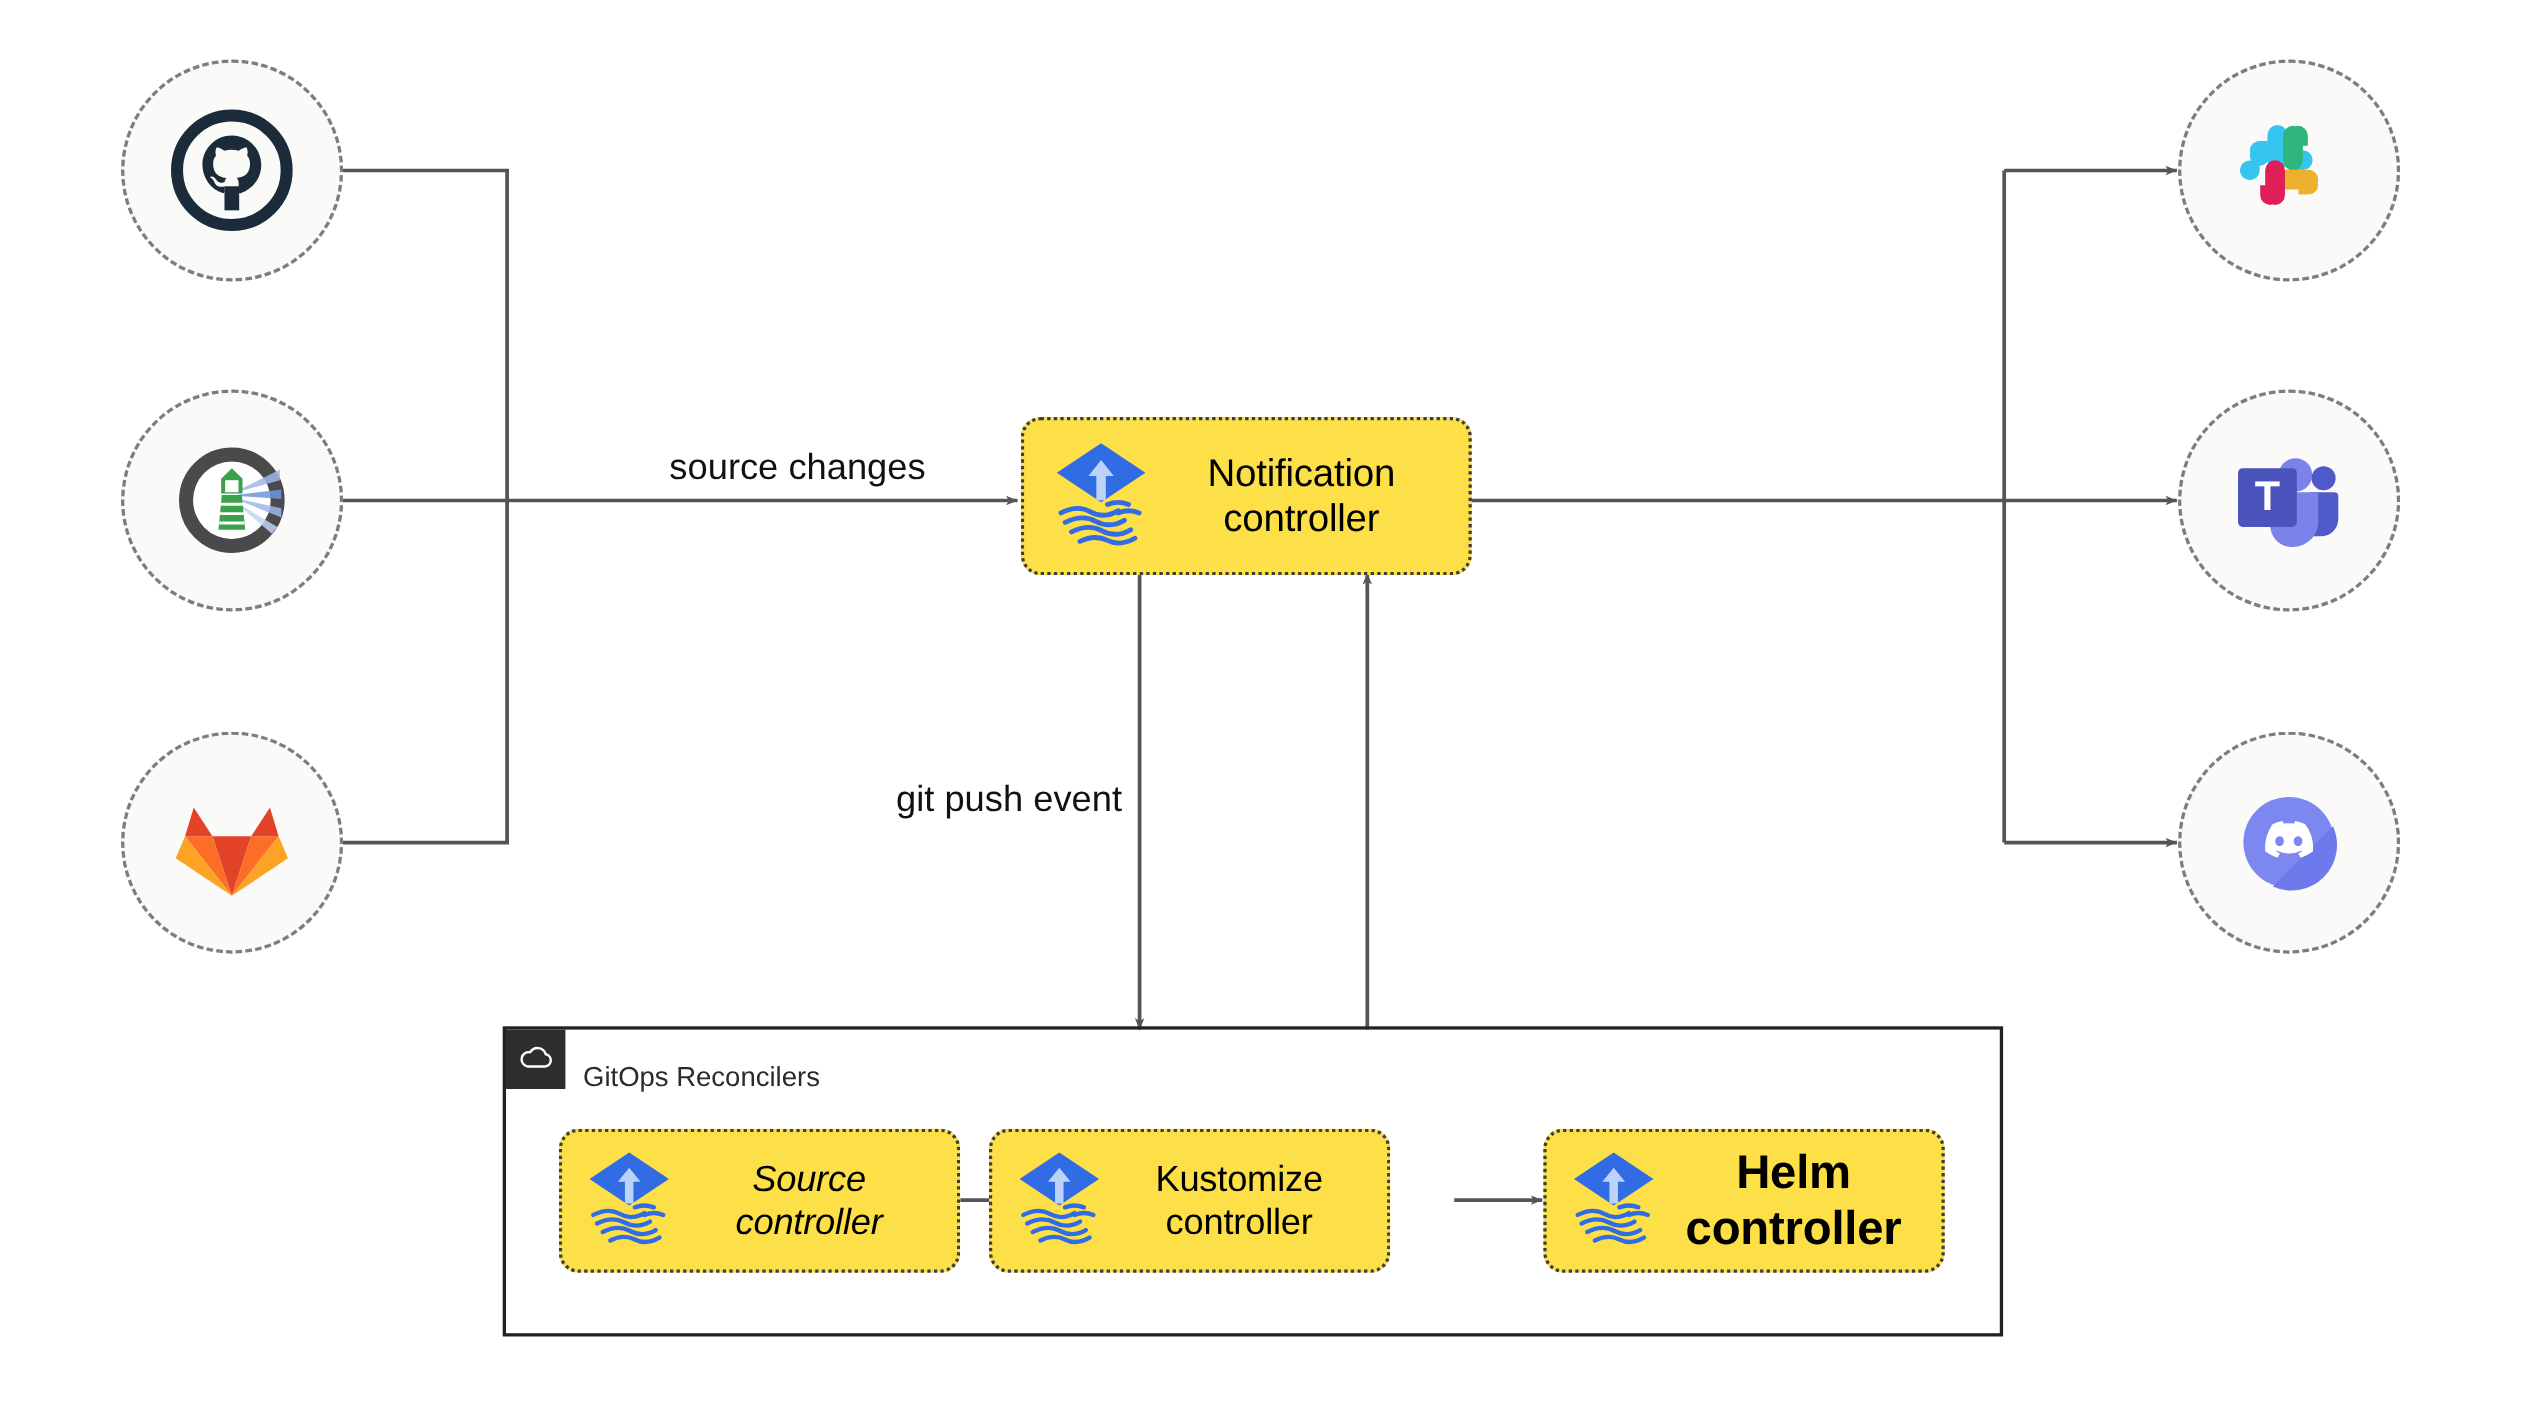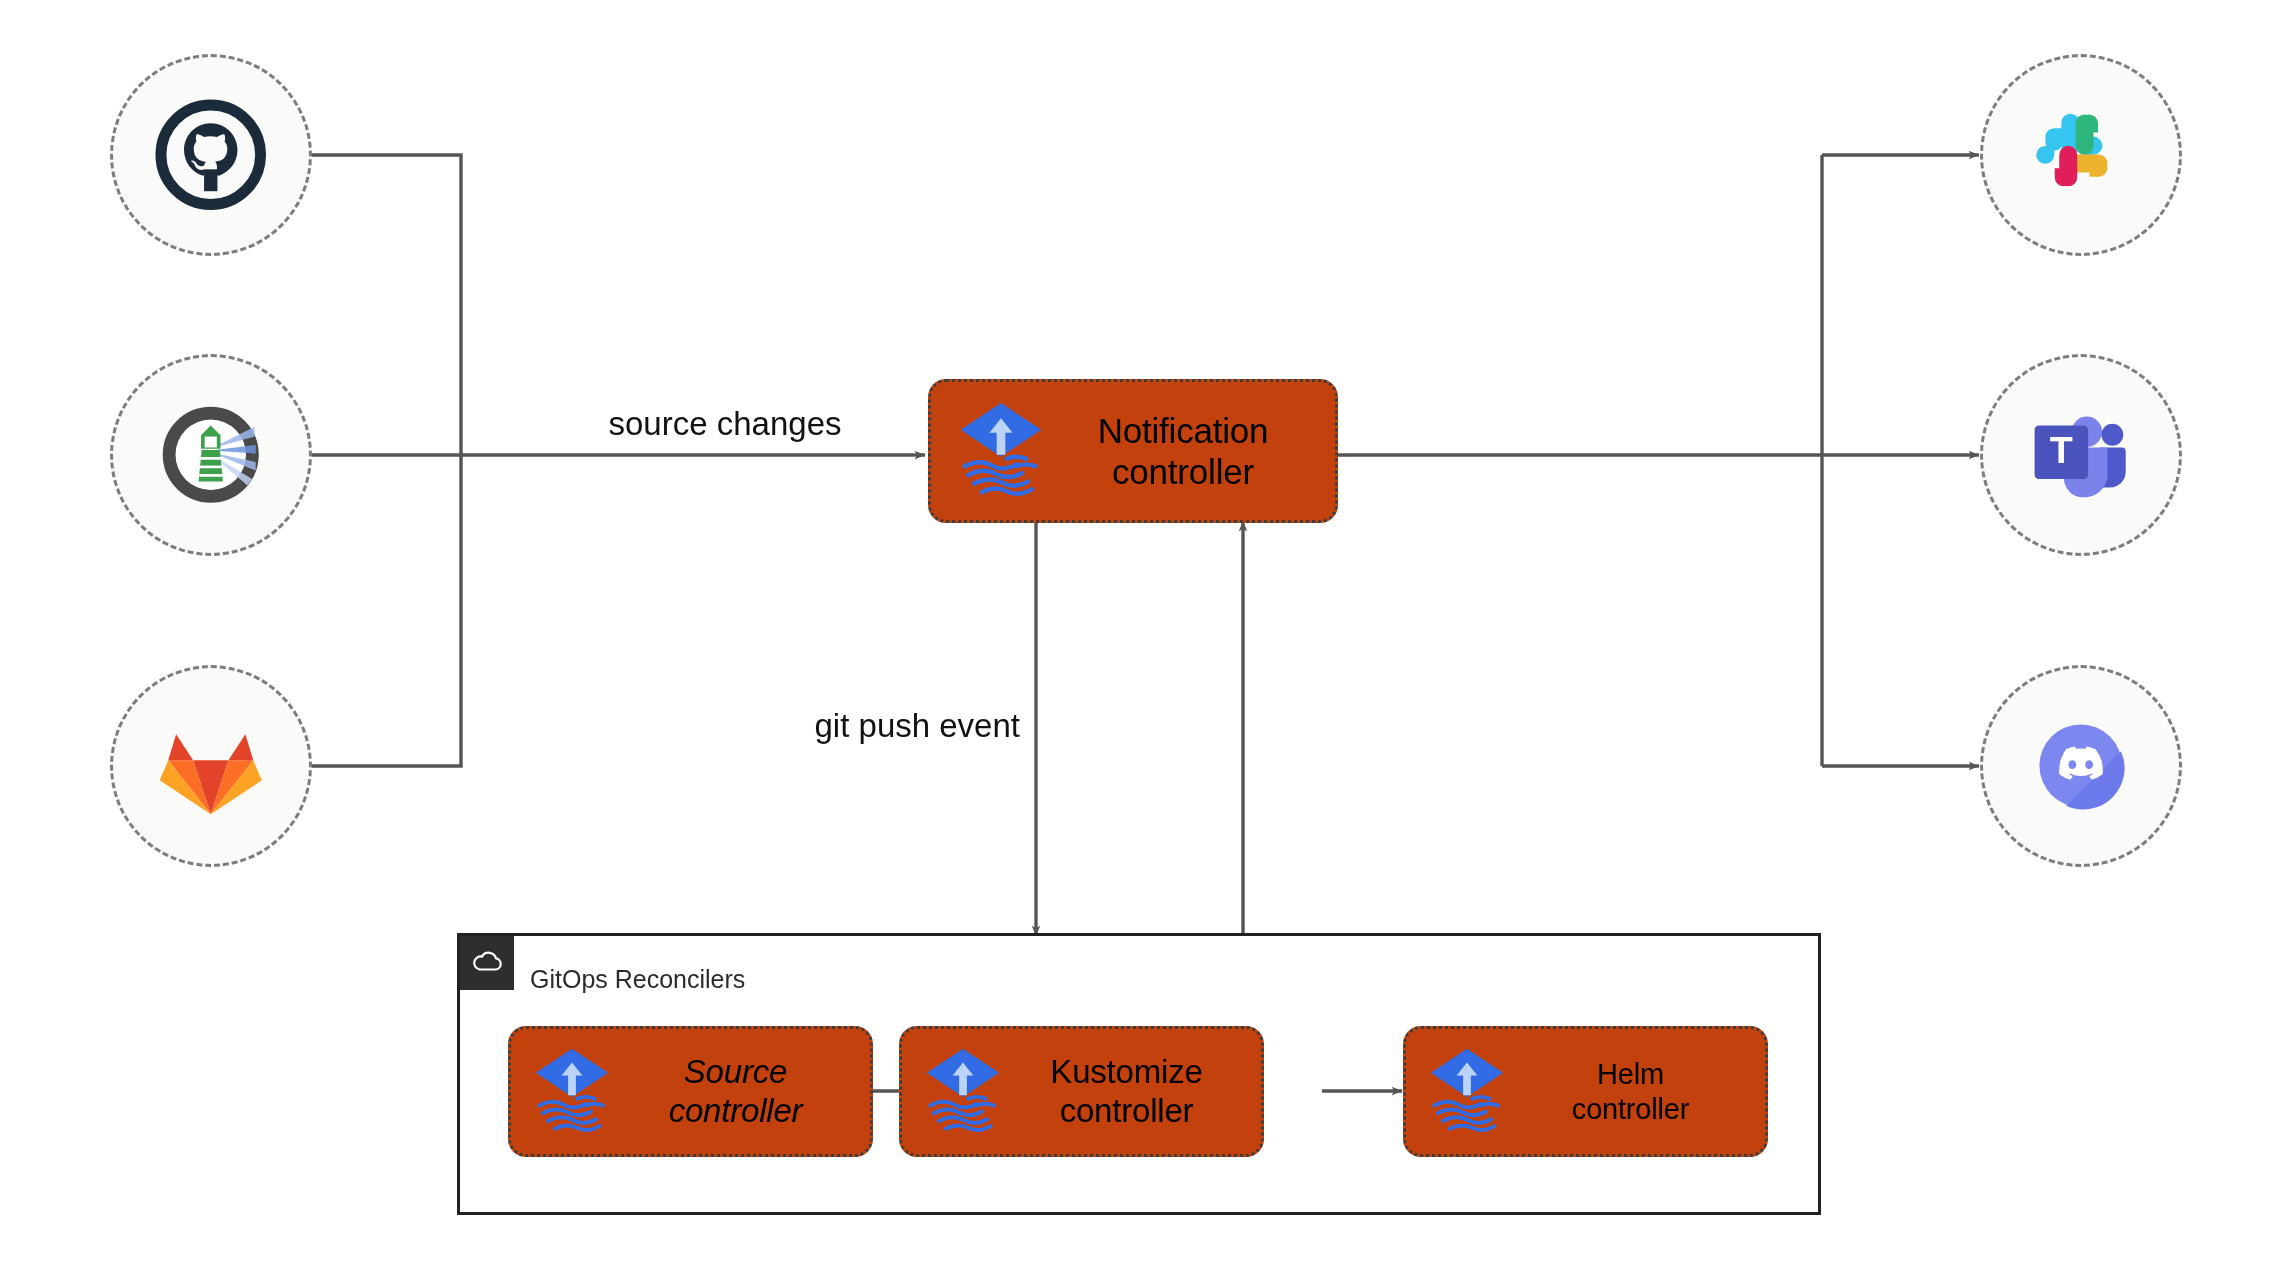--- a/index.html
+++ b/index.html
@@ -43,21 +43,21 @@
     height: 62%;
     display: flex;
     align-items: center;
     justify-content: center;
   }
   .circle-node svg { display: block; width: 100%; height: 100%; }
 
   
   .ctrl-box {
     position: absolute;
-    background: #c2410c;
+    background: #fde047;
     border: 3px dotted #3d3d3d;
     border-radius: 18px;
     box-sizing: border-box;
     display: flex;
     align-items: center;
     justify-content: flex-start;
   }
   .ctrl-icon {
     flex: 0 0 auto;
     display: block;
@@ -307,21 +307,21 @@
         <g stroke="#326CE5" stroke-width="4.6" stroke-linecap="round" fill="none">
           <path d="M12 72 Q28 64 40 71 Q52 78 66 70"></path>
           <path d="M16 81 Q32 73 45 80 Q58 87 72 79"></path>
           <path d="M22 90 Q38 82 51 89 Q64 96 78 88"></path>
           <path d="M30 99 Q44 92 56 98 Q68 104 82 96"></path>
           <path d="M56 64 Q66 60 76 64"></path>
           <path d="M66 72 Q76 68 86 72"></path>
         </g>
       </svg>
     </span>
-    <span class="ctrl-label" style="font-size:29px;">Helm
+    <span class="ctrl-label" style="font-size:43px;font-weight:bold;">Helm
 controller</span>
   </div>
 
   <span class="edge-label" style="left:575px; top:405px; width:300px;">source changes</span>
 
 
   <span class="edge-label" style="left:770px; top:695px; width:250px; text-align:right;margin-top:12px;">git push event</span>
 
 
 </div>

